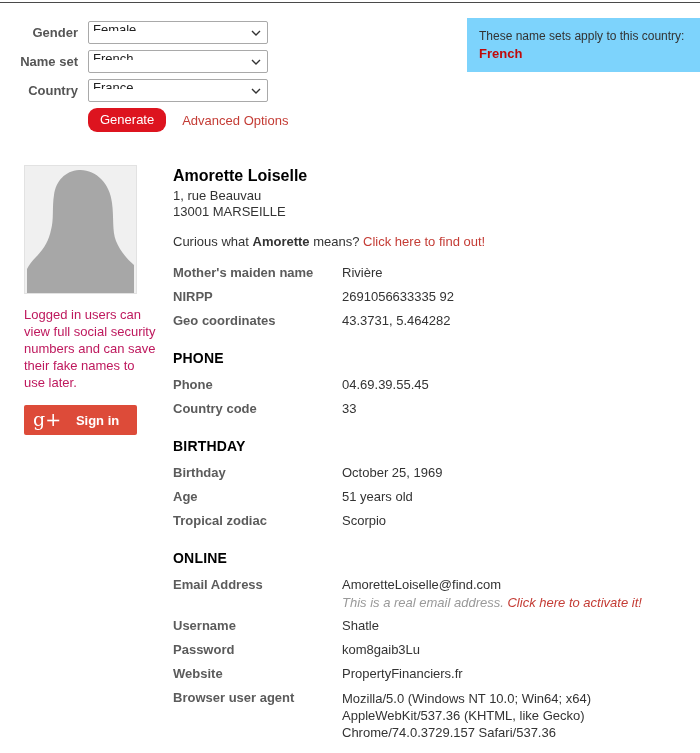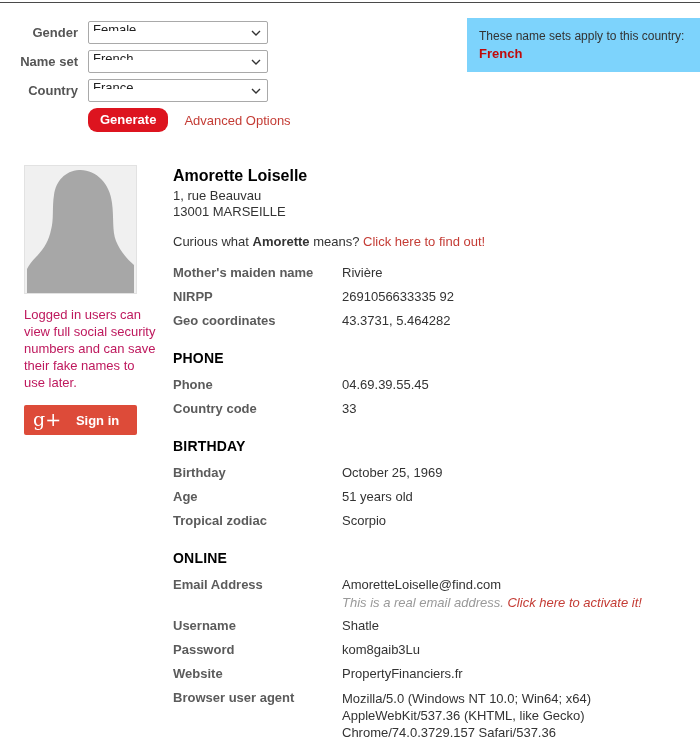--- a/index.html
+++ b/index.html
@@ -13,21 +13,21 @@
   .flabel{width:78px;text-align:right;font-weight:bold;color:#555;margin-right:10px;flex:0 0 auto;}
   .selwrap{position:relative;display:inline-block;}
   select.sel{
     width:180px;height:23px;border:1px solid #a9a9a9;border-radius:2px;background:#fff;
     font-family:"Liberation Sans",sans-serif;font-size:13px;color:#222;padding:0 18px 12px 4px;
     -webkit-appearance:none;-moz-appearance:none;appearance:none;
   }
   .selwrap .chev{position:absolute;right:7px;top:9px;pointer-events:none;}
   .btn-row{display:flex;align-items:center;margin-left:88px;margin-top:2px;}
   .generate{
-    background:#dd141f;color:#fff;font-weight:bold;font-size:13px;border:none;border-radius:9px;
+    background:#dd141f;color:#fff;font-weight:normal;font-size:13px;border:none;border-radius:9px;
     padding:4px 12px 5px;font-family:"Liberation Sans",sans-serif;cursor:pointer;
   }
   .link{color:#c43c35;text-decoration:none;cursor:pointer;}
   .adv{margin-left:16px;}
   .notice{position:absolute;top:15px;right:0;width:233px;background:#7dd3fc;padding:11px 12px;box-sizing:border-box;}
   .notice-text{color:#333;font-size:12px;white-space:nowrap;}
   .notice-link{color:#c00a0a;font-weight:bold;text-decoration:none;cursor:pointer;display:inline-block;margin-top:3px;}
   .content{display:flex;margin-top:33px;}
   .leftcol{flex:0 0 133px;margin-left:24px;margin-right:16px;}
   .photo{width:113px;height:129px;background:#f0f0f0;border:1px solid #e2e2e2;box-sizing:border-box;overflow:hidden;}

